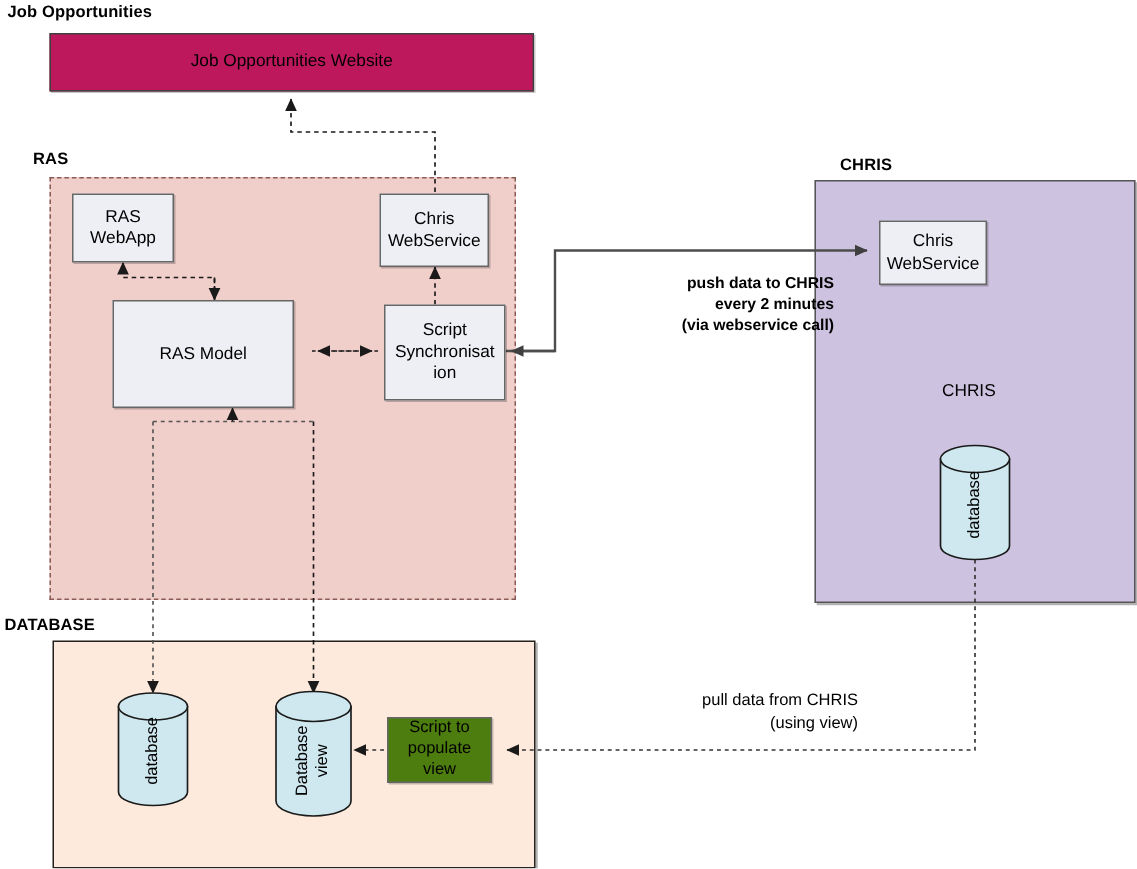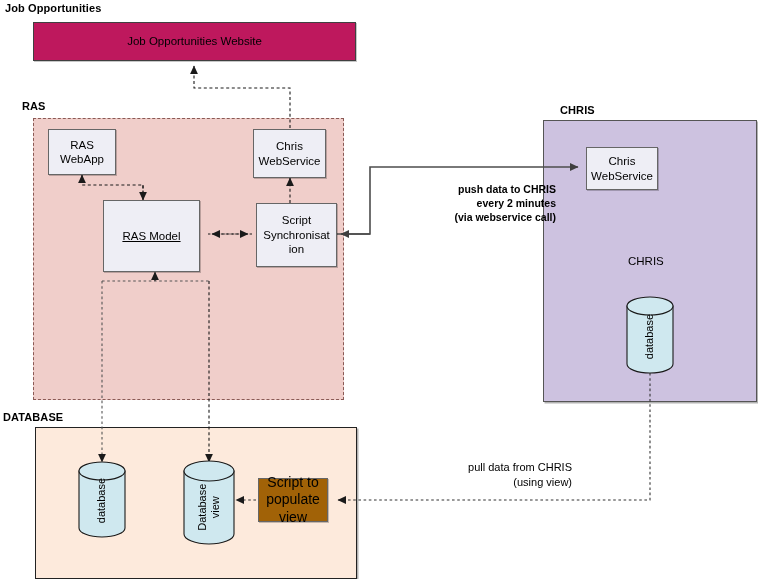--- a/index.html
+++ b/index.html
@@ -177,30 +177,30 @@
 view</div>
 
   <div class="node green" style="left:33px; top:22px; width:323px; height:39px;">Job Opportunities Website</div>
 
   <div class="node" style="left:48px; top:129px; width:68px; height:46px; white-space:pre-line;">RAS
 WebApp</div>
 
   <div class="node" style="left:253px; top:129px; width:73px; height:49px; white-space:pre-line;">Chris
 WebService</div>
 
-  <div class="node" style="left:103px; top:200px; width:97px; height:72px;text-decoration:underline;">RAS Model</div>
+  <div class="node" style="left:75px; top:200px; width:121px; height:72px;">RAS Model</div>
 
   <div class="node" style="left:256px; top:203px; width:81px; height:64px; white-space:pre-line;">Script
 Synchronisat
 ion</div>
 
   <div class="node" style="left:586px; top:147px; width:72px; height:43px; white-space:pre-line;">Chris
 WebService</div>
 
-  <div class="node" style="left:258px; top:478px; width:70px; height:44px; background:#a16207; white-space:pre-line; font-size:14px;">Script to
+  <div class="node" style="left:258px; top:478px; width:70px; height:44px; background:#4d7c0f; white-space:pre-line; font-size:11px;">Script to
 populate
 view</div>
 
   <div class="inner-caption" style="left:628px; top:255px;">CHRIS</div>
 
   <div class="edge-note" style="left:396px; top:182px; width:160px;">push data to CHRIS
 every 2 minutes
 (via webservice call)</div>
 
   <div class="edge-note plain" style="left:412px; top:460px; width:160px;">pull data from CHRIS

